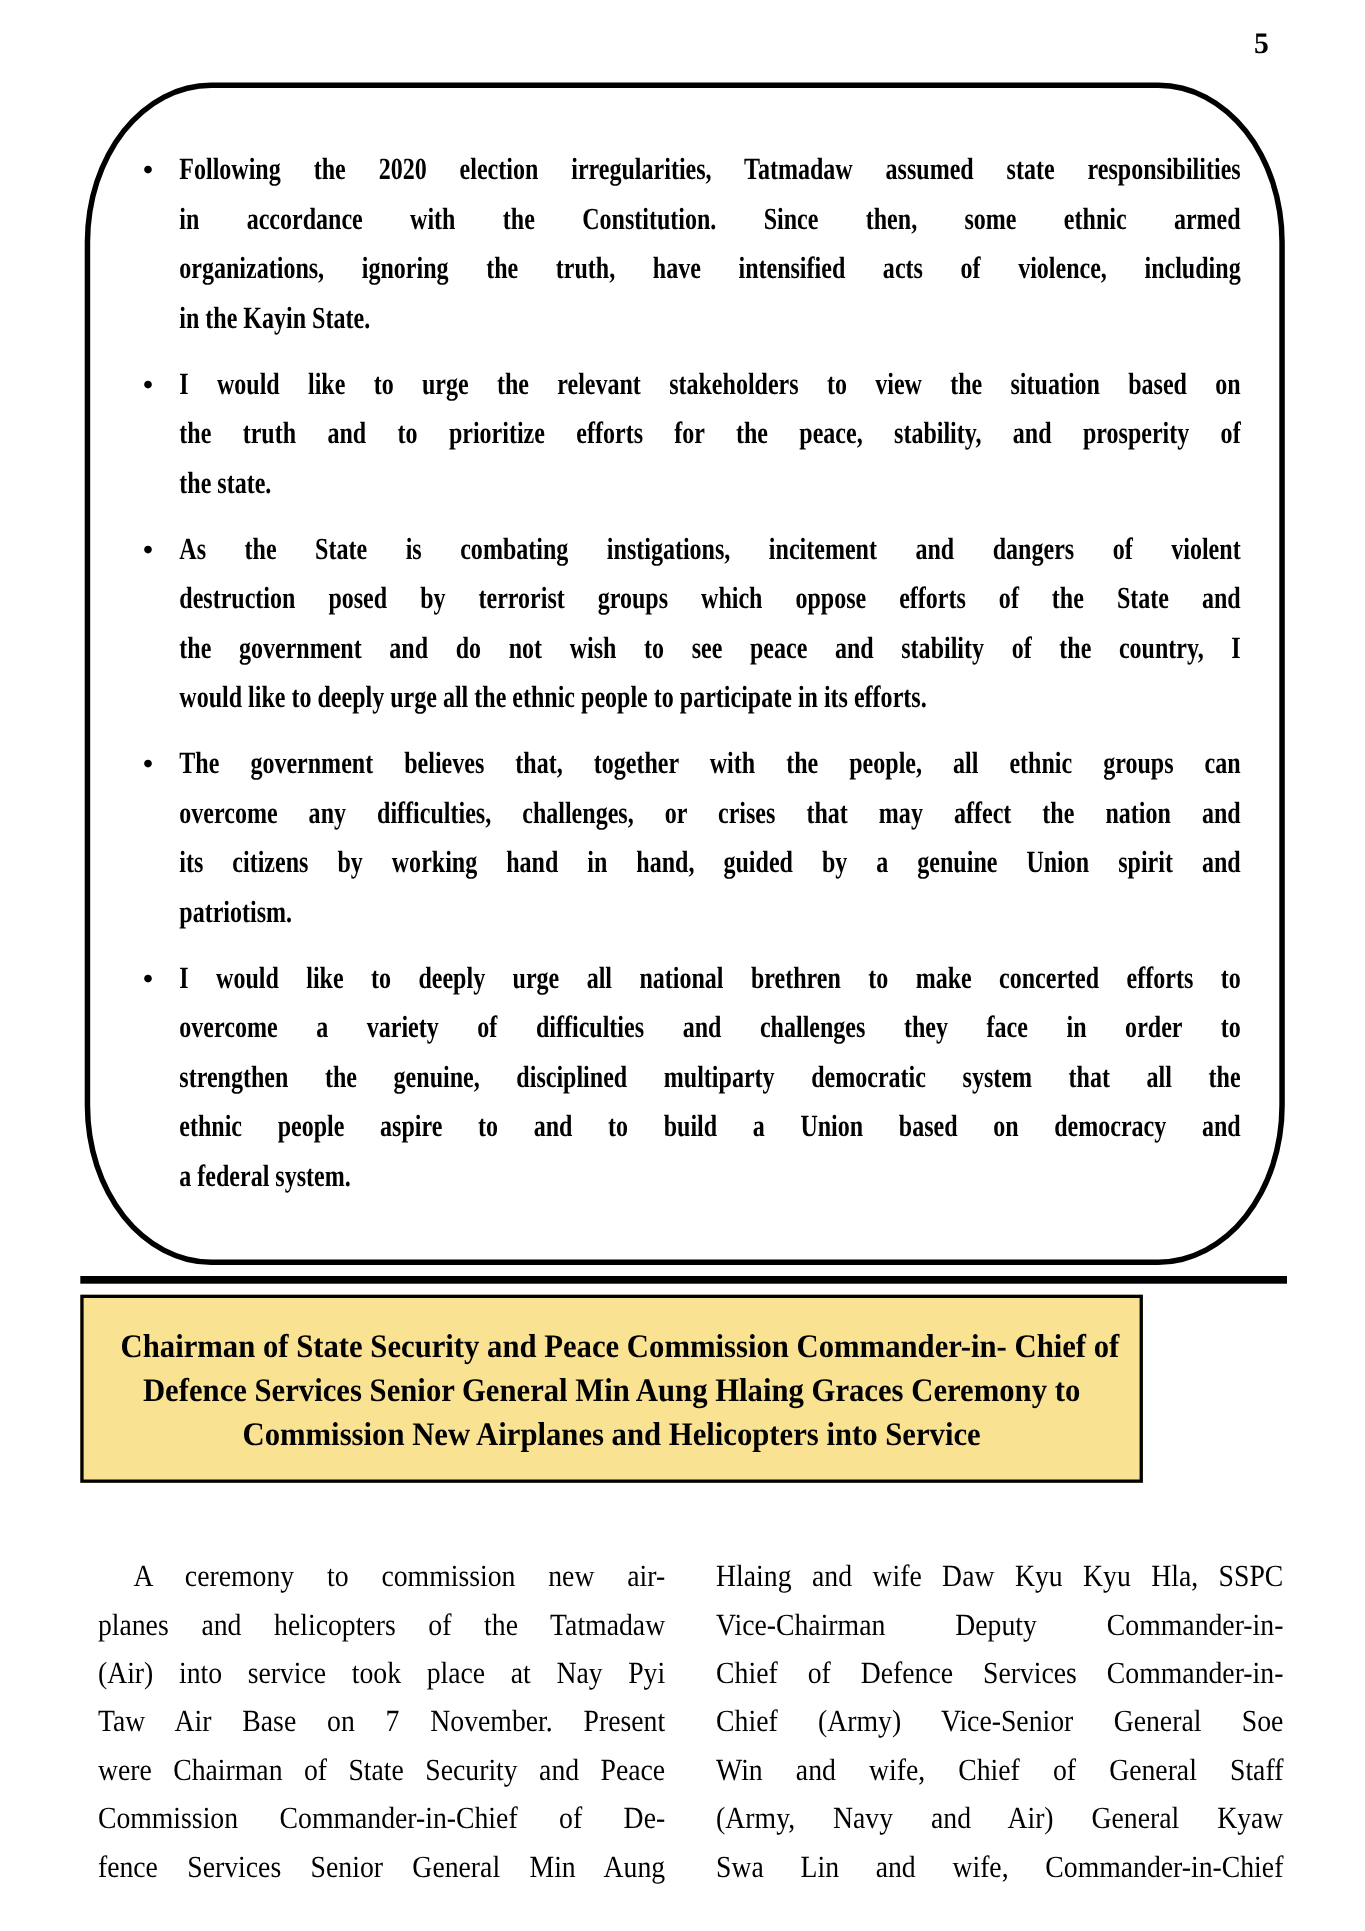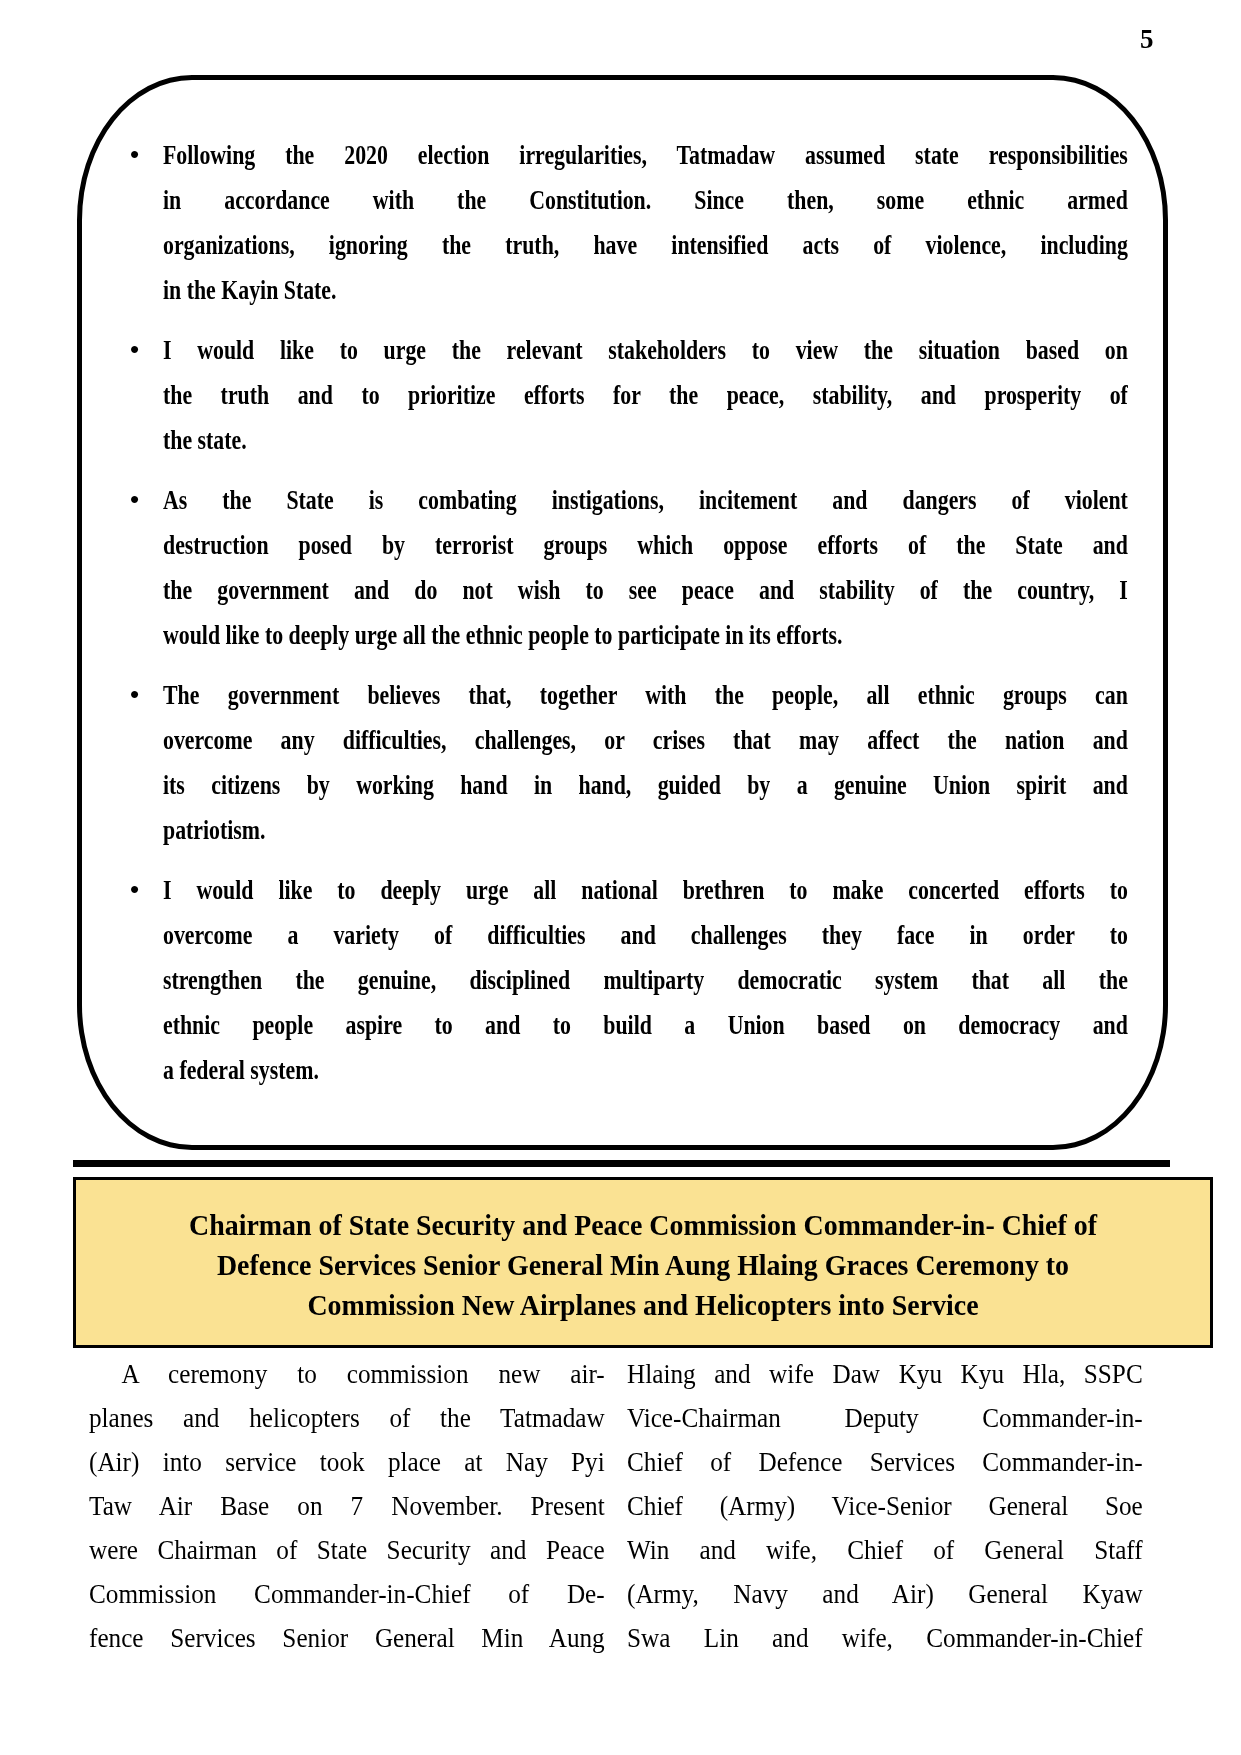--- a/index.html
+++ b/index.html
@@ -52,40 +52,40 @@
     position: absolute;
     left: 73px; top: 1160px;
     width: 1097px; height: 7px;
     background: #000;
   }
 
   
   .headline {
     position: absolute;
     left: 73px; top: 1177px;
-    width: 1140px; height: 171px;
+    width: 966px; height: 171px;
     border: 3px solid #000;
     box-sizing: border-box;
     padding-top: 25px;
   }
   .headline-line {
     text-align: center;
     font-size: 30px; font-weight: bold; line-height: 40px;
     white-space: nowrap;
     transform: scaleX(0.93);
     transform-origin: 50% 50%;
   }
 
   
   .article {
     position: absolute;
-    left: 89px; top: 1352px;
+    left: 89px; top: 1412px;
     width: 1078px;
     display: flex;
-    gap: 22px;
+    gap: 46px;
   }
   .col { width: 516px; }
   .body-line {
     width: 573px;
     transform: scaleX(0.90);
     transform-origin: 0 0;
     font-size: 28px; line-height: 44px;
     text-align: justify; text-align-last: justify;
   }
   .body-line.indent { text-indent: 36px; }

